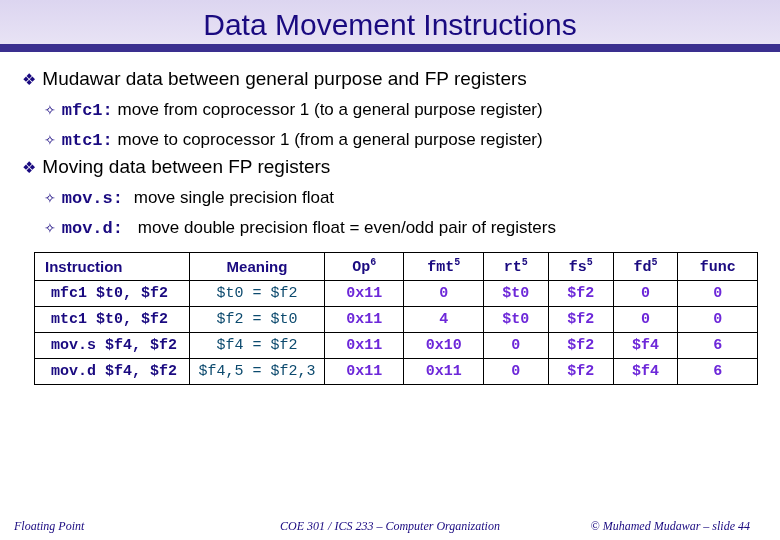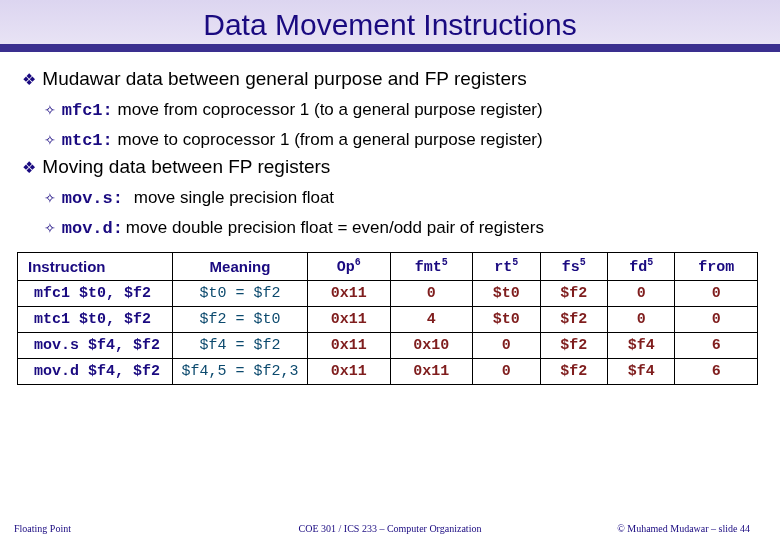--- a/index.html
+++ b/index.html
@@ -49,21 +49,21 @@
     color: #1a0a80;
     margin-right: 6px;
     font-size: 14px;
   }
   .kw {
     font-family: "Courier New", monospace;
     color: #1a0a80;
     font-weight: bold;
   }
   .table-wrap {
-    margin: 14px 22px 0 17px;
+    margin: 14px 22px 0 34px;
   }
   table {
     border-collapse: collapse;
     width: 100%;
   }
   th, td {
     border: 1px solid #000;
     padding: 4px 6px;
     font-size: 15px;
     text-align: center;
@@ -71,28 +71,29 @@
   }
   th {
     font-weight: bold;
     color: #1a0a80;
   }
   .th-instr { text-align: left; padding-left: 10px; width: 155px; }
   .th-mean { width: 135px; text-align: center; }
   sup { font-size: 10px; }
   td.instr-cell { text-align: left; padding-left: 16px; font-family: "Courier New", monospace; font-weight: bold; color: #1a0a80; white-space: nowrap; }
   td.mean-cell { font-family: "Courier New", monospace; font-weight: normal; color: #0c4a6e; }
-  td.code { font-family: "Courier New", monospace; font-weight: bold; color: #7f1d1d; }
+  td.code { font-family: "Courier New", monospace; font-weight: bold; color: #6d28d9; }
   .footer {
     position: absolute;
     bottom: 6px;
     left: 0;
     width: 100%;
-    font-size: 10px;
-    color: #1a0a80;
+    font-size: 12px;
+    color: #1a0a80;
+    font-style: italic;
     font-family: Georgia, serif;
   }
   .footer .fl { position: absolute; left: 14px; }
   .footer .fc { width: 100%; text-align: center; }
   .footer .fr { position: absolute; right: 30px; top: 0; }
 </style>
 </head>
 <body>
 
 <div class="title-band">
@@ -126,38 +127,38 @@
   </div>
 
   <div class="l2">
     <span class="arrow">✧</span>
     <span class="kw" style="display:inline-block;width:72px">mov.s:</span>
     <span>move single precision float</span>
   </div>
 
   <div class="l2">
     <span class="arrow">✧</span>
-    <span class="kw" style="display:inline-block;width:64px">mov.d:</span>
+    <span class="kw" style="display:inline-block;width:76px">mov.d:</span>
     <span>move double precision float = even/odd pair of registers</span>
   </div>
 
 </div>
 
 <div class="table-wrap">
   <table>
     <thead>
       <tr>
         <th class="th-instr">Instruction</th>
         <th class="th-mean">Meaning</th>
         <th><span class="kw"><span>Op</span><sup>6</sup></span></th>
         <th><span class="kw"><span>fmt</span><sup>5</sup></span></th>
         <th><span class="kw"><span>rt</span><sup>5</sup></span></th>
         <th><span class="kw"><span>fs</span><sup>5</sup></span></th>
         <th><span class="kw"><span>fd</span><sup>5</sup></span></th>
-        <th><span class="kw">from</span></th>
+        <th><span class="kw">func</span></th>
       </tr>
     </thead>
     <tbody id="tbody">
         <tr>
           <td class="instr-cell">mfc1  $t0, $f2</td>
           <td class="mean-cell">$t0 = $f2</td>
           <td class="code">0x11</td>
           <td class="code">0</td>
           <td class="code">$t0</td>
           <td class="code">$f2</td>

